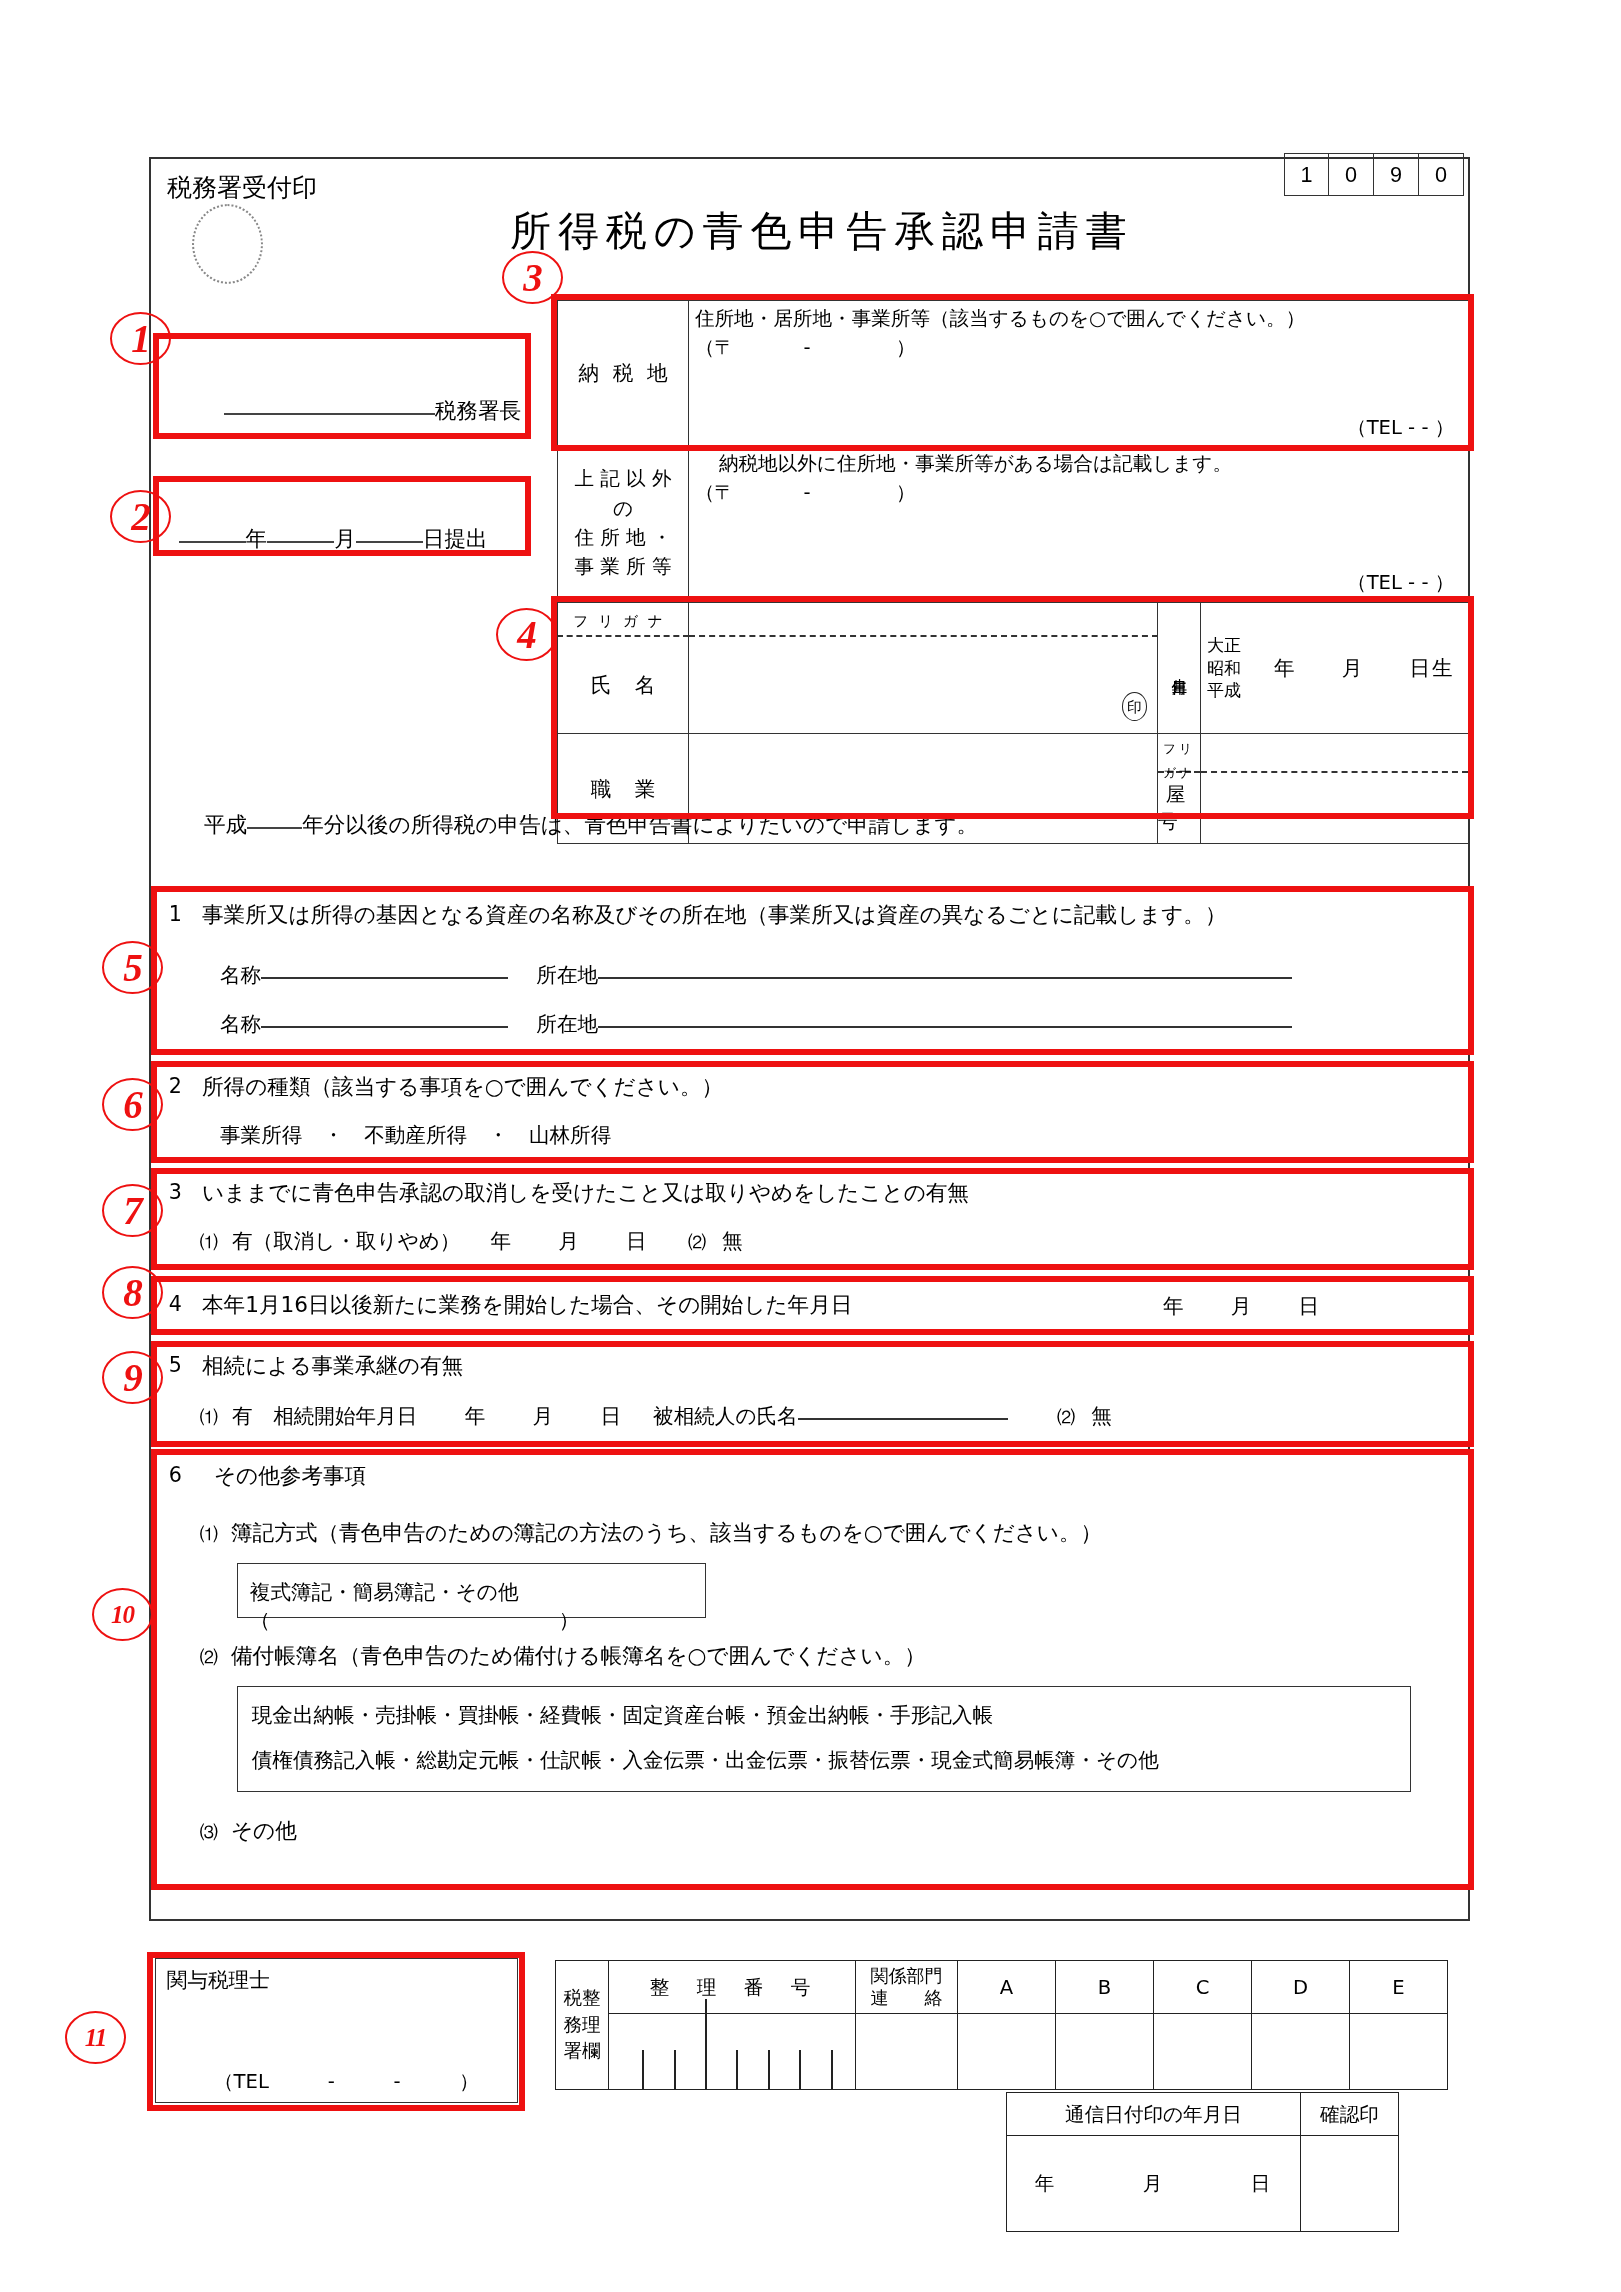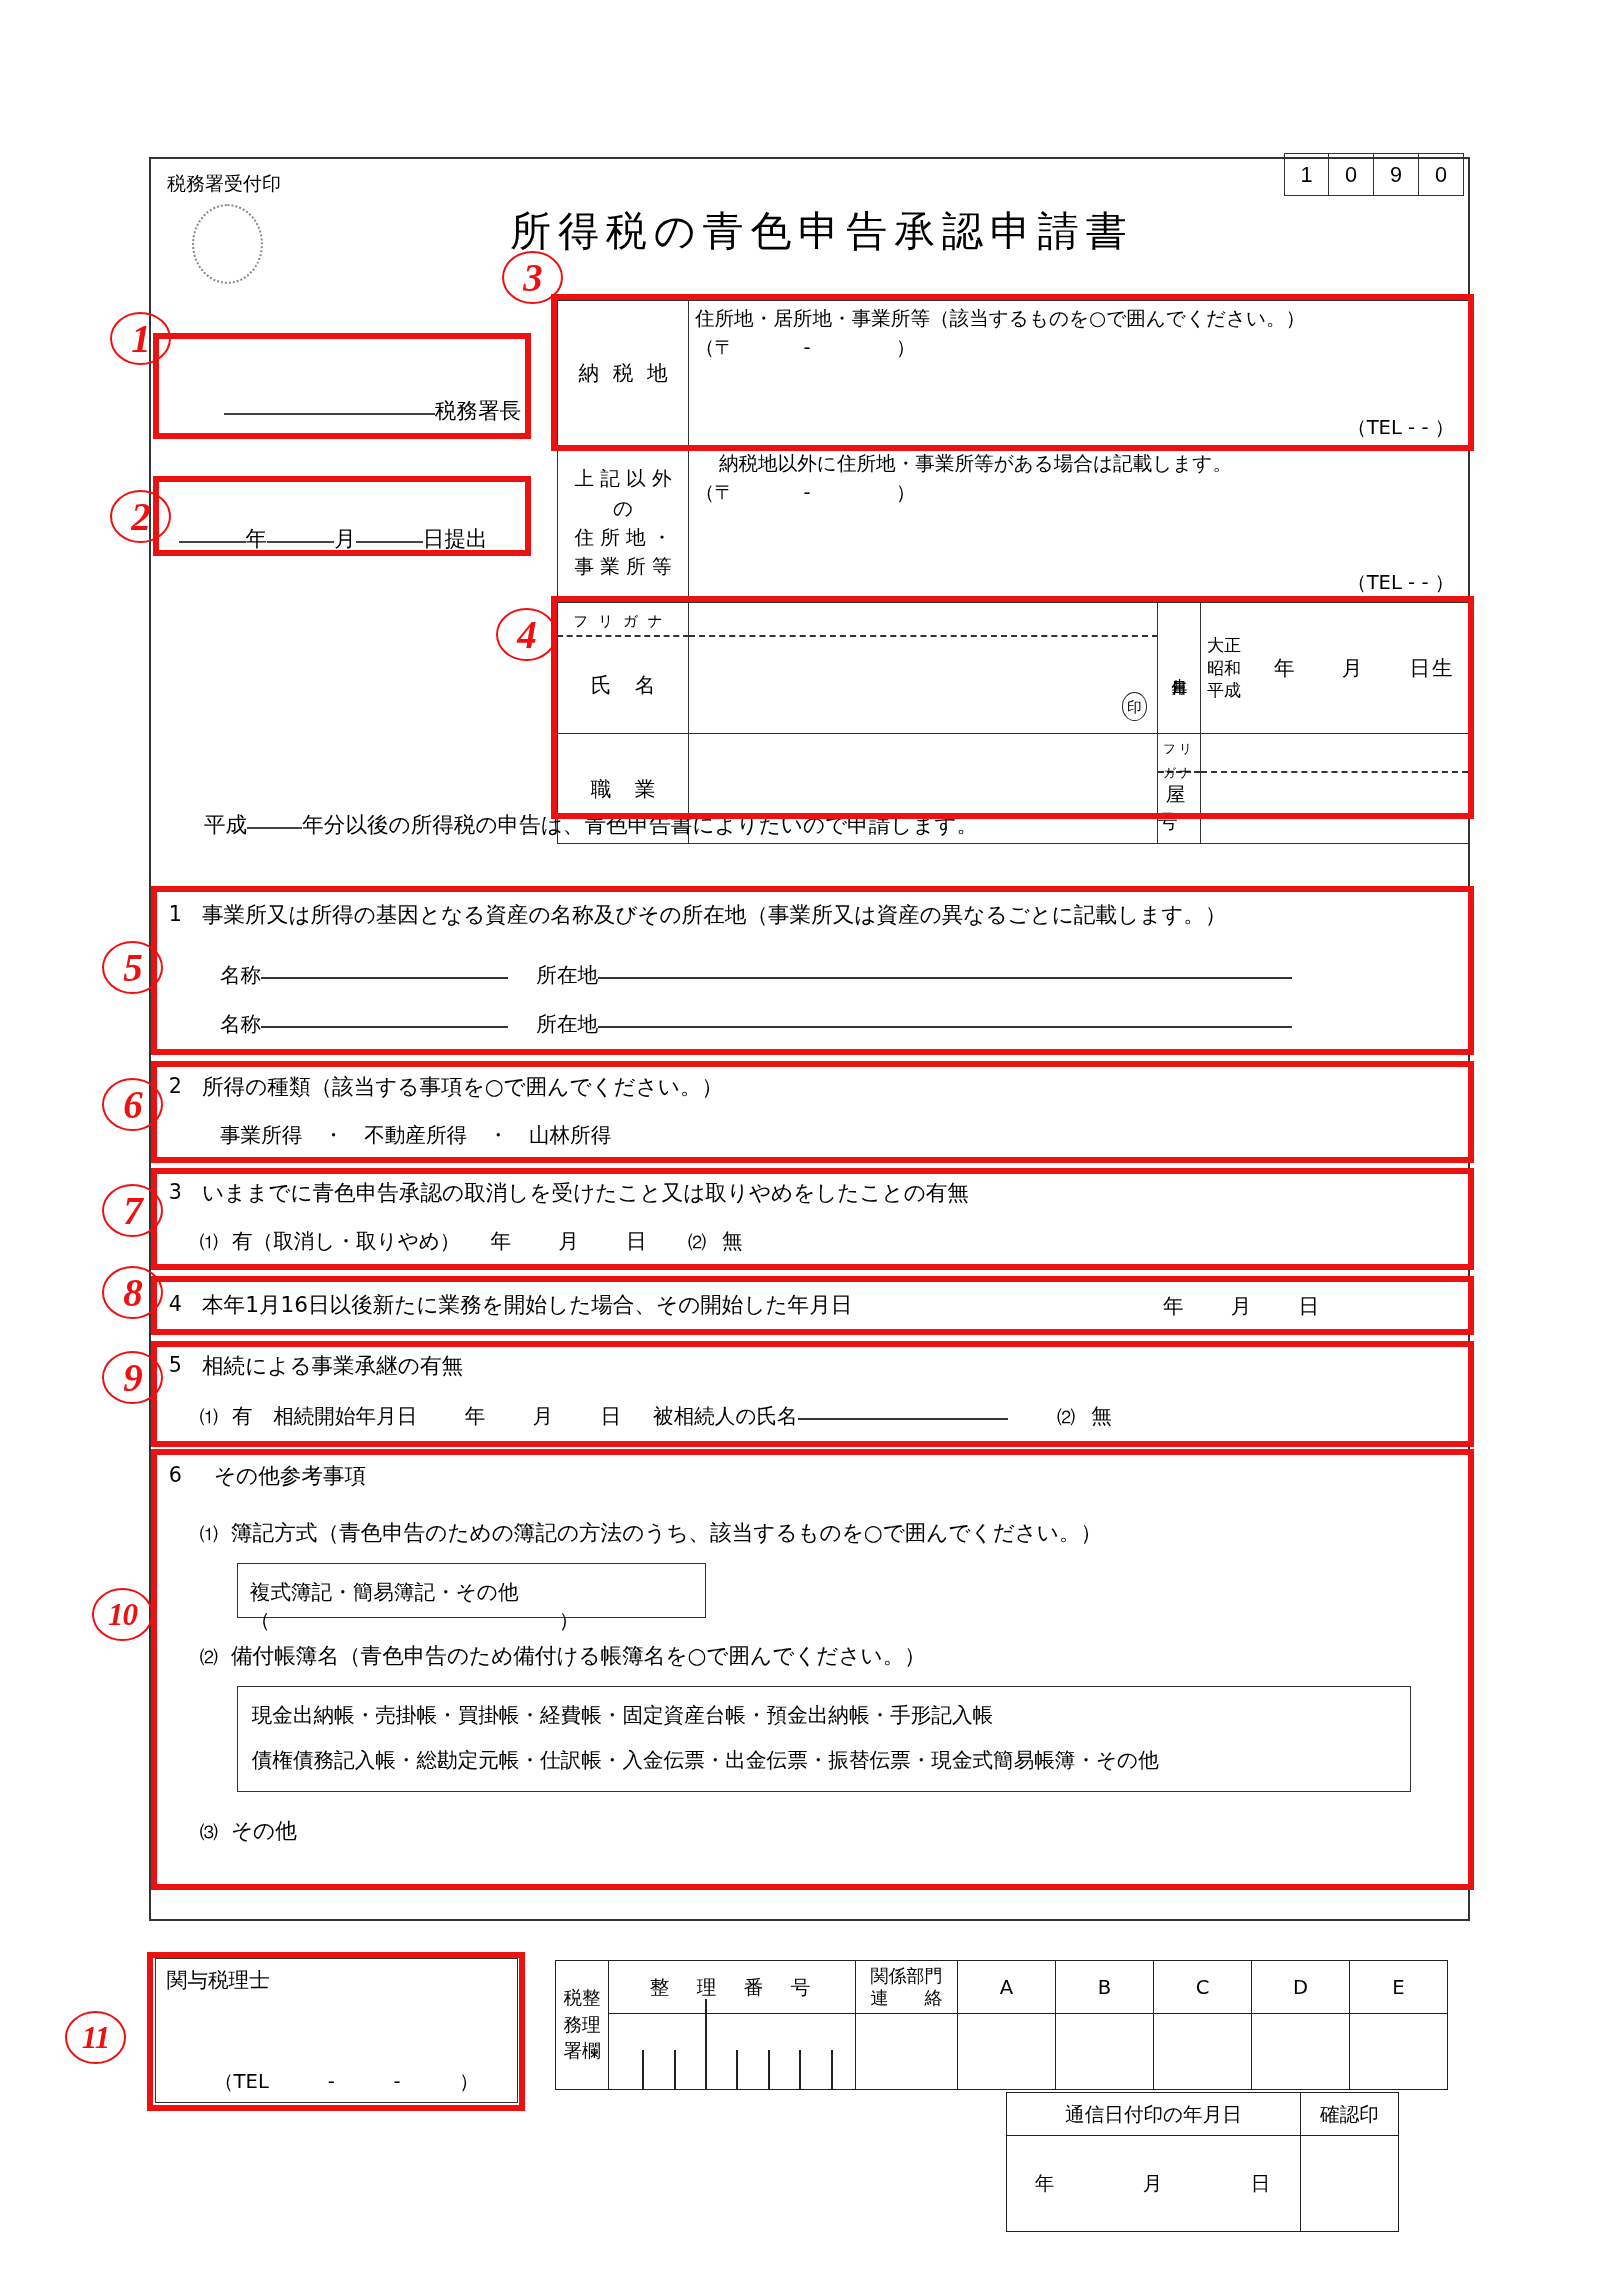--- a/index.html
+++ b/index.html
@@ -38,35 +38,35 @@
     font-style: italic;
     font-size: 39px;
     line-height: 1;
     text-align: center;
     width: 61px; height: 53px;
     border: 2.9px solid #ee1111;
     border-radius: 50%;
     display: flex; align-items: center; justify-content: center;
     letter-spacing: -1px;
   }
-  .rnum.wide { font-size: 31px; }
+  .rnum.wide { font-size: 25px; }
 
   
   .jp { font-family: "DejaVu Sans", "Liberation Sans", sans-serif; }
 
   .title {
     position: absolute;
     left: 510px; top: 204px;
     font-size: 41px;
     letter-spacing: 6.9px;
     font-weight: normal;
   }
 
   
-  .seal-label { position: absolute; left: 167px; top: 171px; font-size: 19px; }
+  .seal-label { position: absolute; left: 167px; top: 171px; font-size: 25px; }
   .seal-circle {
     position: absolute; left: 192px; top: 204px;
     width: 71px; height: 80px;
     border: 2px dotted #888;
     border-radius: 50%;
   }
 
   
   .codebox { position: absolute; left: 1284px; top: 153px; display: flex; }
   .codebox .cell {

